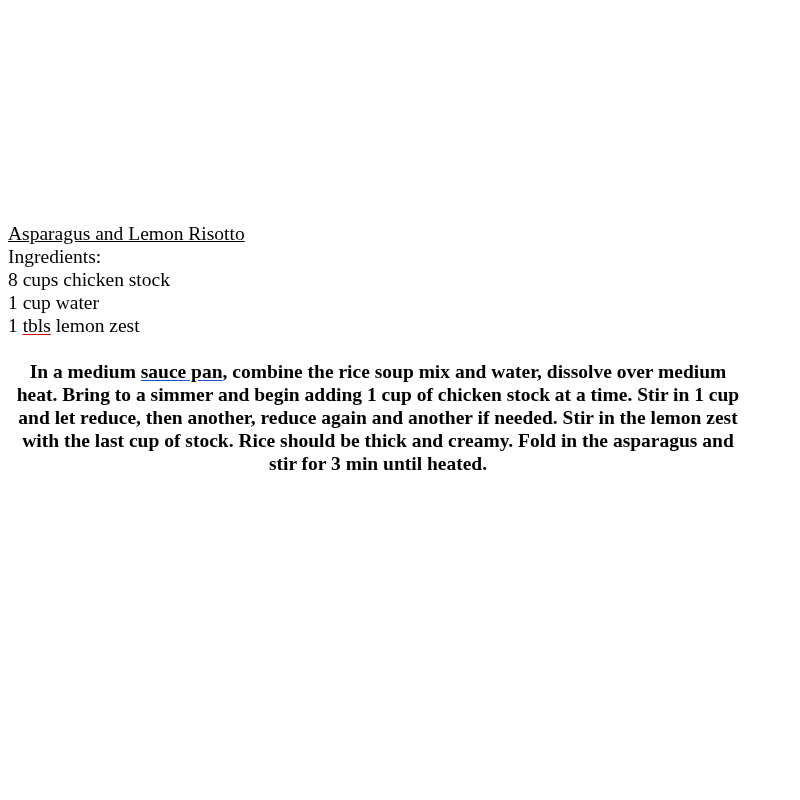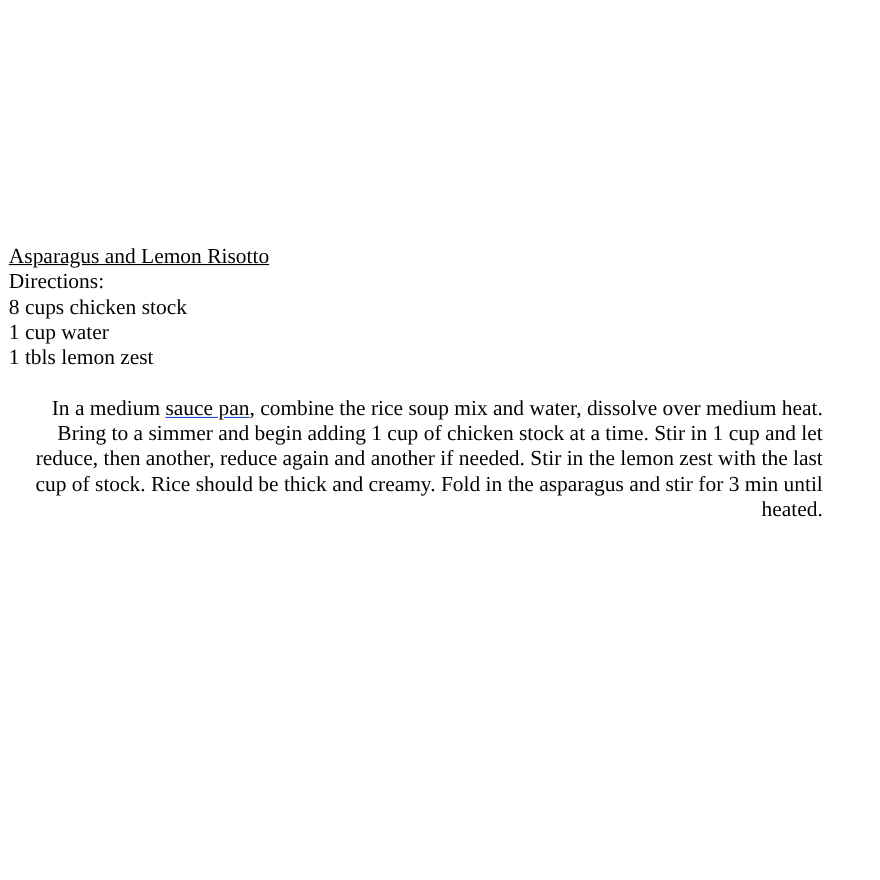--- a/index.html
+++ b/index.html
@@ -36,43 +36,45 @@
     font-size: 19.5px;
     line-height: 23px;
     text-decoration: underline;
   }
   .blank {
     height: 23px;
   }
   .para {
     font-size: 19.5px;
     line-height: 23px;
-    text-align: right;
+    text-align: center;
+    font-weight: bold;
   }
   .spell {
+    text-decoration: underline;
     text-decoration-color: #cc0000;
     text-decoration-style: solid;
     text-underline-offset: 2px;
   }
   .grammar {
     text-decoration: underline;
     text-decoration-color: #1a4fd6;
     text-decoration-style: solid;
     text-underline-offset: 2px;
   }
 </style>
 </head>
 <body>
 
 <div class="page">
   <div class="doc-body">
 
     <div class="title">Asparagus and Lemon Risotto</div>
 
-    <div class="line">Directions:</div>
+    <div class="line">Ingredients:</div>
 
     <div class="line">8 cups chicken stock</div>
     <div class="line">1 cup water</div>
 
     <div class="line"><span>1 </span><span class="spell">tbls</span><span> lemon zest</span></div>
 
     <div class="blank"></div>
 
 
     <div class="para"><span>In a medium </span><span class="grammar">sauce pan</span><span>, combine the rice soup mix and water, dissolve over medium heat. Bring to a simmer and begin adding 1 cup of chicken stock at a time. Stir in 1 cup and let reduce, then another, reduce again and another if needed. Stir in the lemon zest with the last cup of stock. Rice should be thick and creamy. Fold in the asparagus and stir for 3 min until heated.</span></div>

